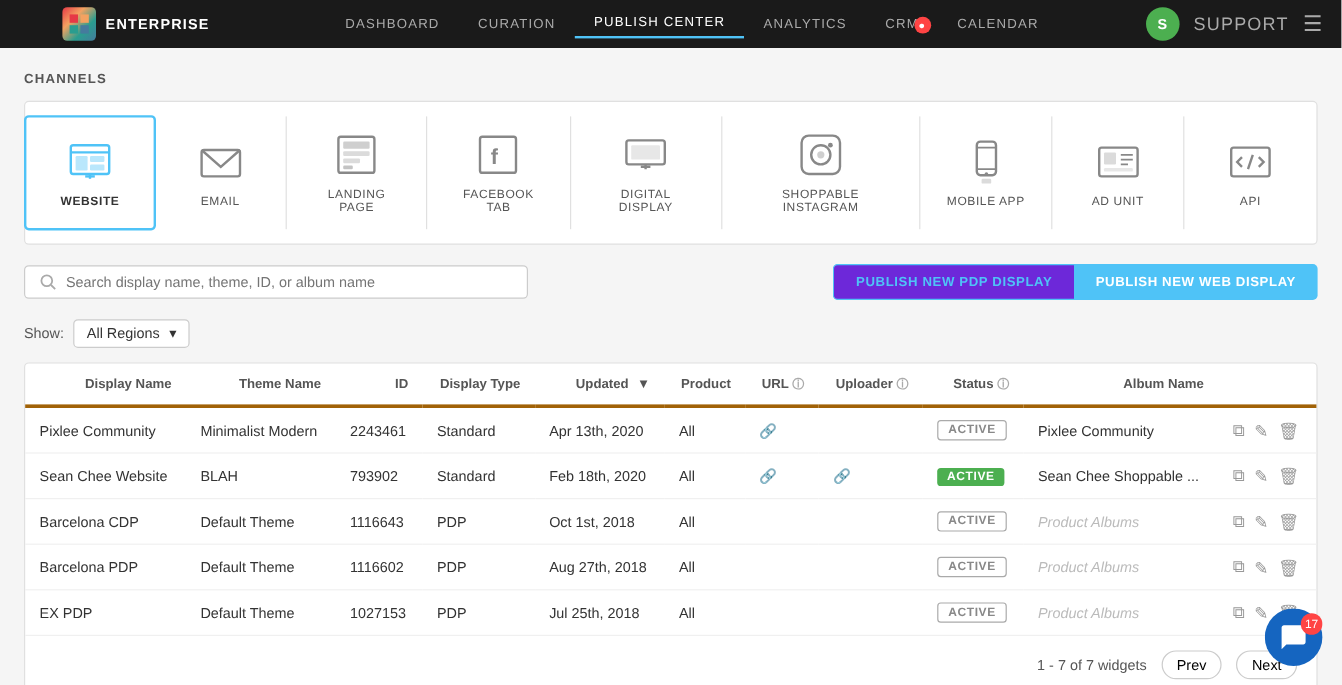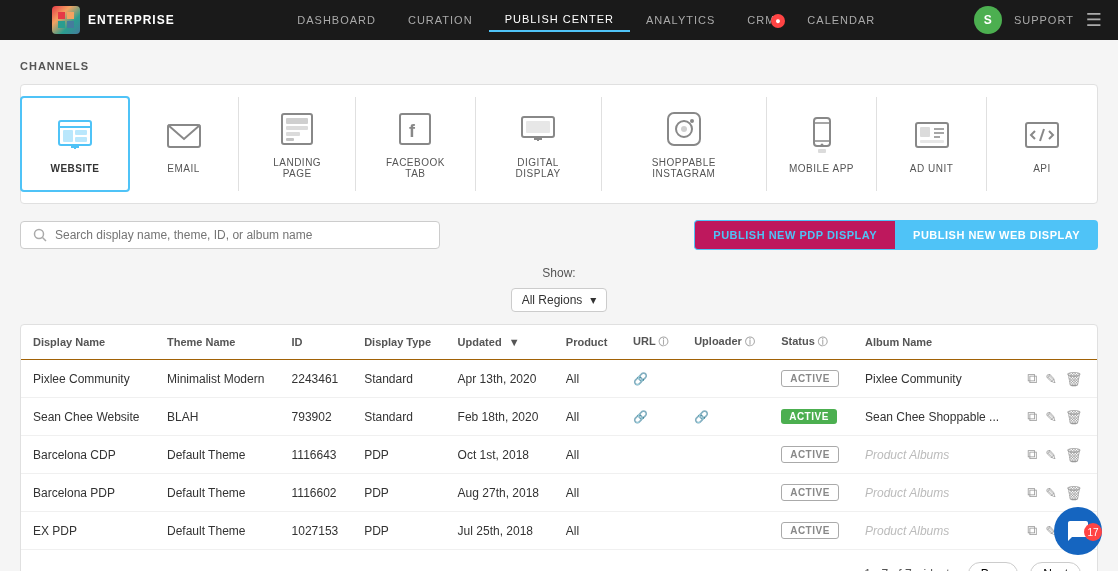--- a/index.html
+++ b/index.html
@@ -47,21 +47,21 @@
       border-radius: 50%;
       width: 14px; height: 14px;
       font-size: 9px;
       display: flex; align-items: center; justify-content: center;
       position: absolute;
       top: 6px; right: 6px;
     }
     .nav-right { display: flex; align-items: center; gap: 12px; }
     .support-btn {
       color: #aaa;
-      font-size: 11px;
+      font-size: 15px;
       letter-spacing: 1px;
       cursor: pointer;
     }
     .user-avatar {
       width: 28px; height: 28px;
       background: #4caf50;
       border-radius: 50%;
       display: flex; align-items: center; justify-content: center;
       color: white; font-size: 12px; font-weight: bold;
     }
@@ -130,21 +130,21 @@
       gap: 8px;
     }
     .search-box input {
       border: none;
       outline: none;
       font-size: 12px;
       flex: 1;
       color: #555;
     }
     .btn-outline {
-      background: #be185d;
+      background: #6d28d9;
       border: 1px solid #4fc3f7;
       color: #4fc3f7;
       padding: 8px 18px;
       border-radius: 4px;
       cursor: pointer;
       font-size: 11px;
       letter-spacing: 0.5px;
       font-weight: bold;
     }
     .btn-primary {
@@ -159,21 +159,20 @@
       font-weight: bold;
     }
     .btn-group { display: flex; gap: 0; }
 
     
     .filter-row {
       display: flex;
       align-items: center;
       margin-bottom: 12px;
       gap: 8px;
-      flex-direction: column;
     }
     .filter-label { font-size: 12px; color: #555; }
     .filter-select {
       display: flex;
       align-items: center;
       border: 1px solid #ccc;
       border-radius: 4px;
       padding: 4px 10px;
       background: white;
       cursor: pointer;
@@ -183,24 +182,24 @@
 
     
     .table-container {
       background: white;
       border: 1px solid #e0e0e0;
       border-radius: 4px;
     }
     table { width: 100%; border-collapse: collapse; }
     thead th {
       padding: 10px 12px;
-      text-align: left;
+      text-align: right;
       font-size: 11px;
       color: #555;
-      border-bottom: 1px solid #a16207;
+      border-bottom: 3px solid #a16207;
       white-space: nowrap;
       cursor: pointer;
     }
     tbody tr { border-bottom: 1px solid #f0f0f0; }
     tbody tr:last-child { border-bottom: none; }
     tbody td {
       padding: 10px 12px;
       font-size: 12px;
       color: #333;
     }
@@ -246,21 +245,21 @@
       right: 16px;
       width: 48px; height: 48px;
       background: #1565c0;
       border-radius: 50%;
       display: flex; align-items: center; justify-content: center;
       cursor: pointer;
       z-index: 9999;
     }
     .chat-bubble .notif {
       position: absolute;
-      top: 16px; right: 0;
+      top: 4px; right: 0;
       background: #ff4444;
       color: white;
       border-radius: 50%;
       width: 18px; height: 18px;
       font-size: 10px;
       display: flex; align-items: center; justify-content: center;
     }
     .info-icon { font-size: 10px; color: #aaa; cursor: pointer; }
   </style>
 </head>

